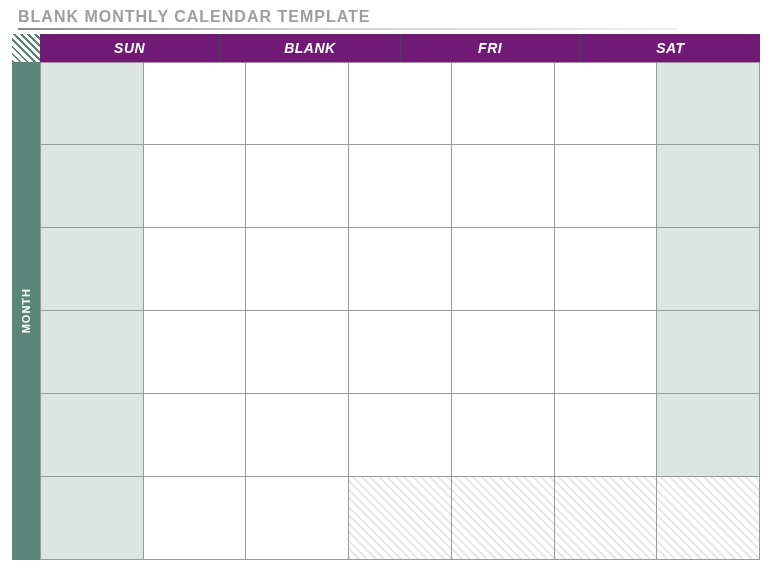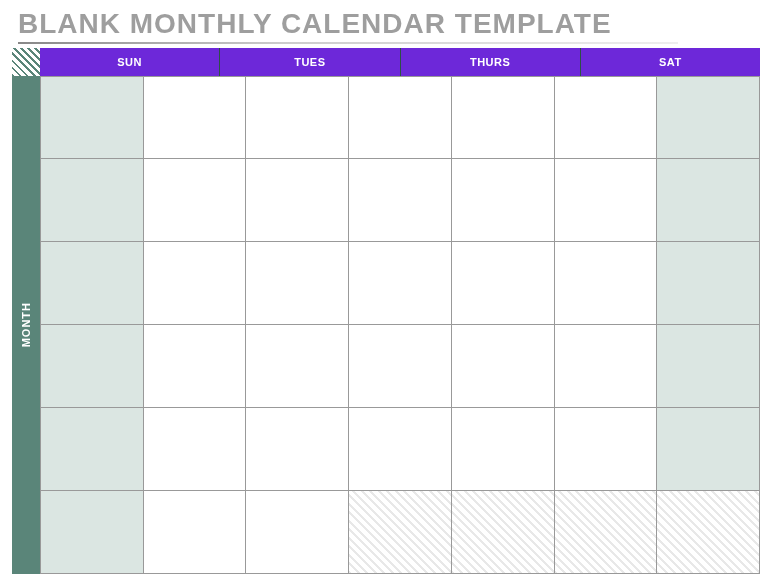--- a/index.html
+++ b/index.html
@@ -8,21 +8,21 @@
       box-sizing: border-box;
     }
     body {
       font-family: Arial, sans-serif;
       width: 772px;
       height: 576px;
       background: #fff;
       padding: 8px 12px;
     }
     .title {
-      font-size: 28px;
+      font-size: 16px;
       font-weight: bold;
       color: #9e9e9e;
       letter-spacing: 1px;
       margin-bottom: 2px;
       margin-left: 6px;
     }
     .title-underline {
       height: 2px;
       background: linear-gradient(to right, #888 0%, #ccc 40%, #eee 100%);
       margin-bottom: 4px;
@@ -59,29 +59,30 @@
       background: repeating-linear-gradient(
         45deg,
         #5a8579,
         #5a8579 2px,
         #fff 2px,
         #fff 5px
       );
     }
     .day-header {
       flex: 1;
-      background: #6d28d9;
+      background: #701a75;
       color: #fff;
-      font-size: 11px;
+      font-size: 14px;
       font-weight: bold;
       display: flex;
       align-items: center;
       justify-content: center;
       border-right: 1px solid #2d5147;
       letter-spacing: 0.5px;
+      font-style: italic;
     }
     .day-header:last-child {
       border-right: none;
       text-align: center;
     }
     .calendar-body {
       display: flex;
     }
     .grid-area {
       flex: 1;
@@ -125,22 +126,22 @@
 <div class="calendar-wrapper">
 
   <div class="header-row" style="flex-direction:column; width:auto;">
   </div>
 
   <div style="display:flex; flex-direction:column; flex:1;">
 
     <div class="header-row">
       <div class="corner-cell"></div>
       <div class="day-header">SUN</div>
-      <div class="day-header">TUES</div>
-      <div class="day-header">THURS</div>
+      <div class="day-header">BLANK</div>
+      <div class="day-header">FRI</div>
       <div class="day-header">SAT</div>
     </div>
 
     <div class="calendar-body">
       <div class="month-sidebar">
         <div class="month-label">MONTH</div>
       </div>
 
       <div class="grid-area">
         <div class="week-row">

